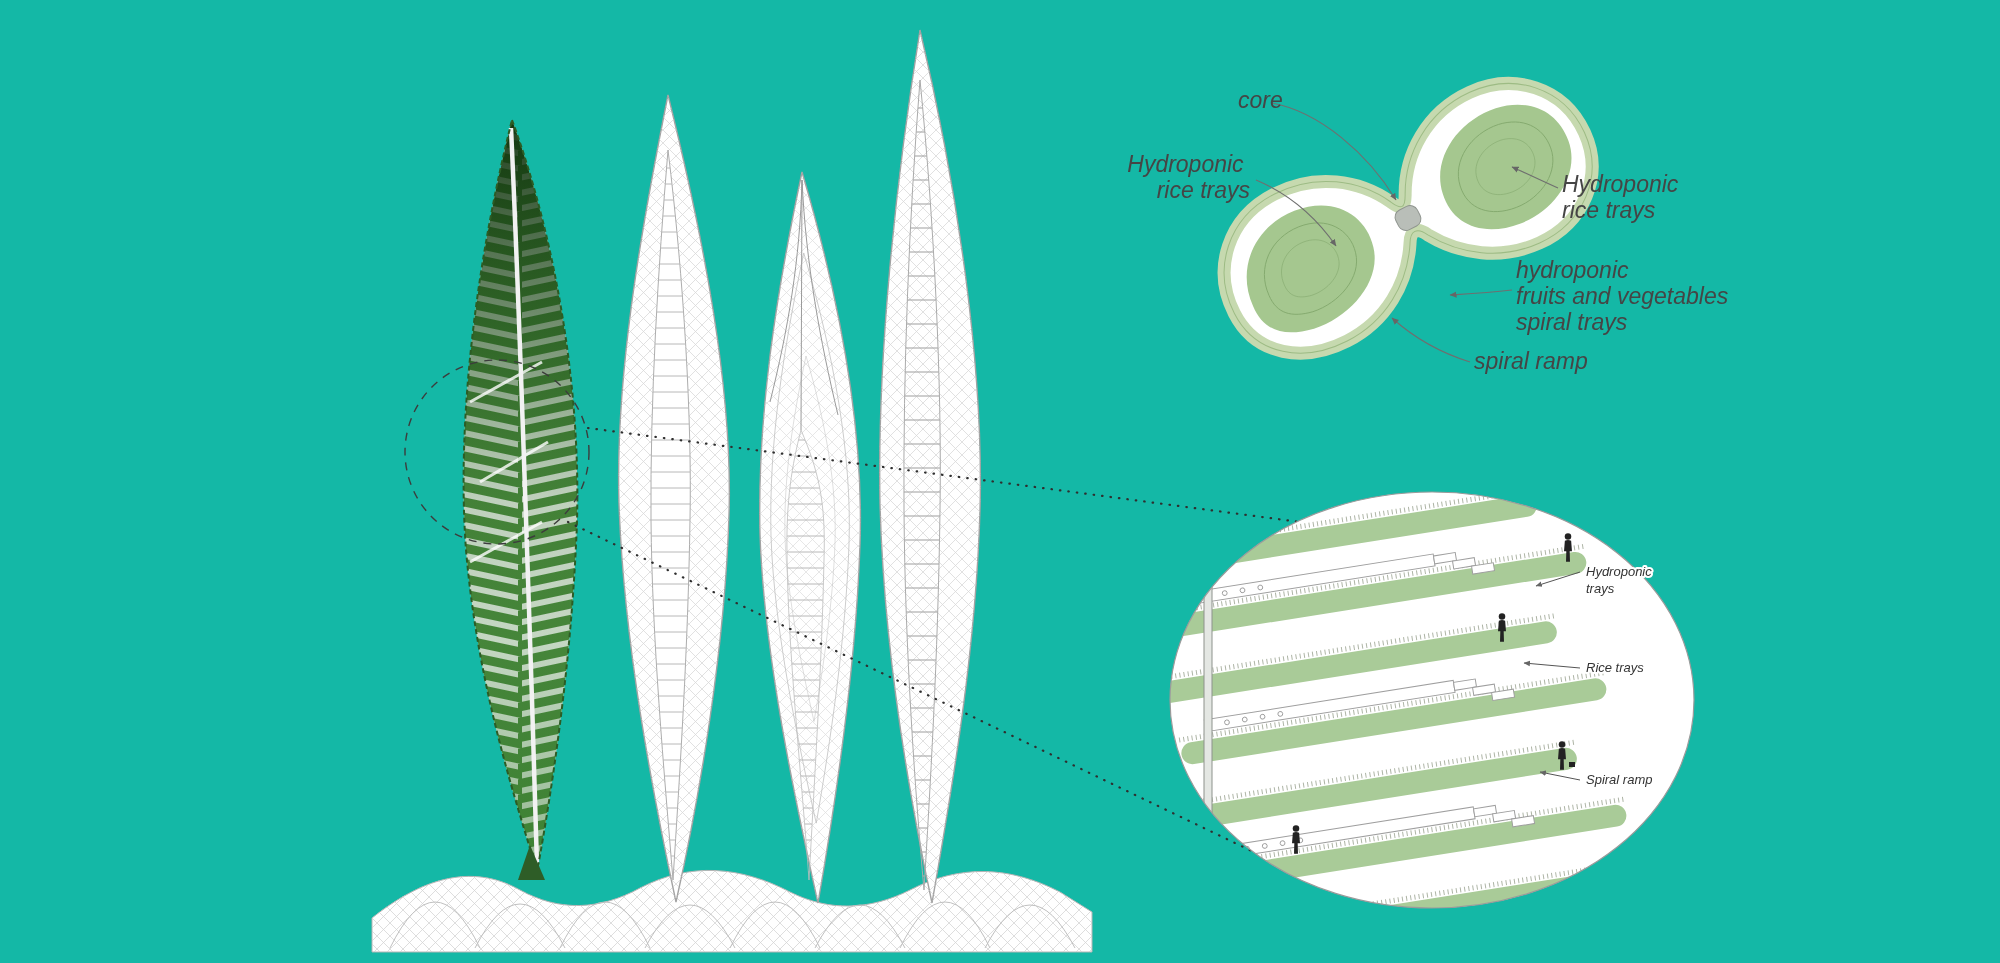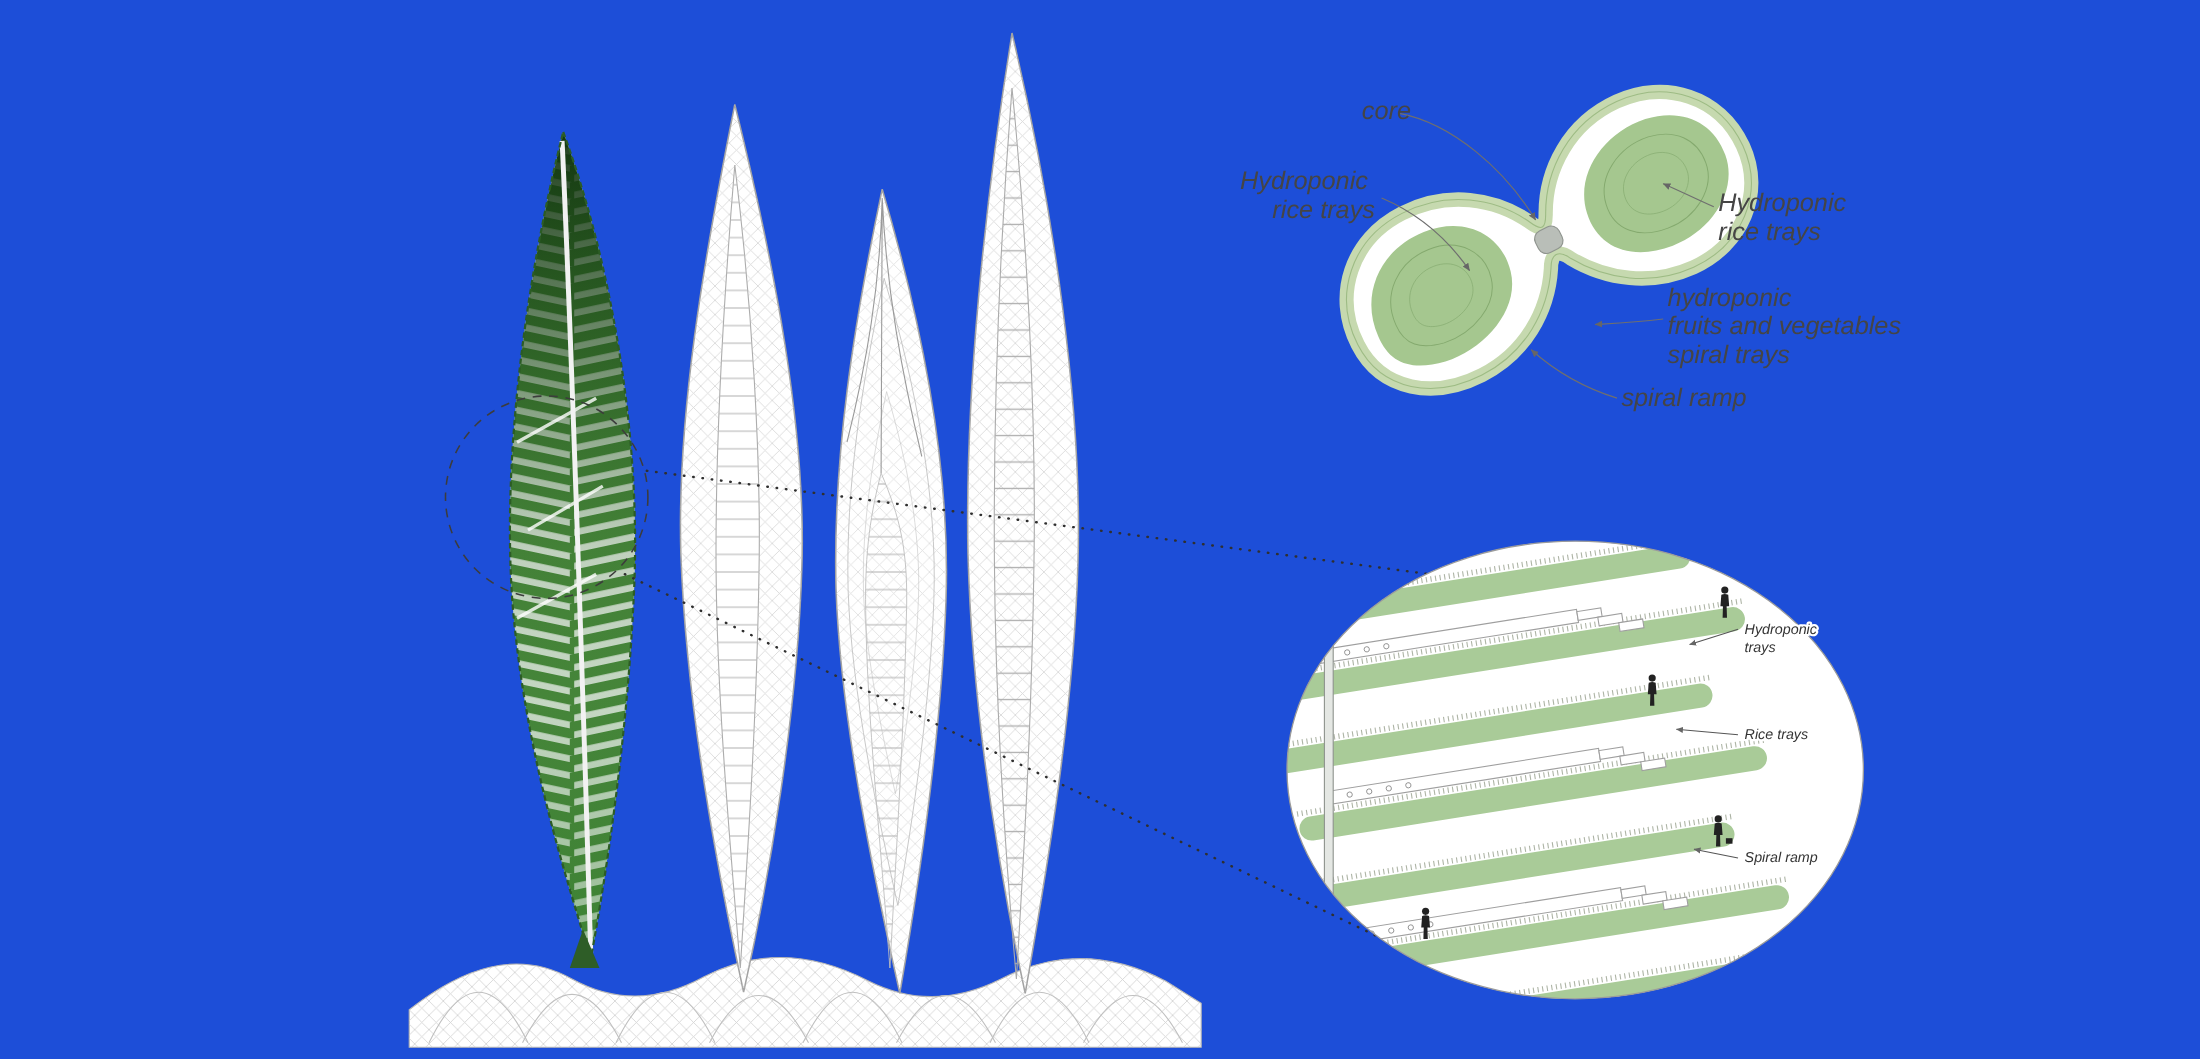--- a/index.html
+++ b/index.html
@@ -1,17 +1,17 @@
 <!DOCTYPE html>
 <html><head>
 <meta charset="utf-8">
 <title>Vertical Farm Tower Diagram</title>
 <style>
   html,body{margin:0;padding:0;background:#ffffff;}
-  .stage{position:relative;width:2000px;height:963px;background:#1d4ed8;overflow:hidden;}
+  .stage{position:relative;width:2000px;height:963px;background:#14b8a6;overflow:hidden;}
   svg{display:block;}
   .lbl-plan{font:italic 23px "Liberation Sans",sans-serif;fill:#454545;}
   .lbl-detail{font:italic 13px "Liberation Sans",sans-serif;fill:#333333;
               paint-order:stroke;stroke:#ffffff;stroke-width:4px;stroke-linejoin:round;}
   .leader{fill:none;stroke:#6f6f6f;stroke-width:1.1;}
   .arrowline{fill:none;stroke:#555555;stroke-width:1;}
 </style>
 </head>
 <body>
 

